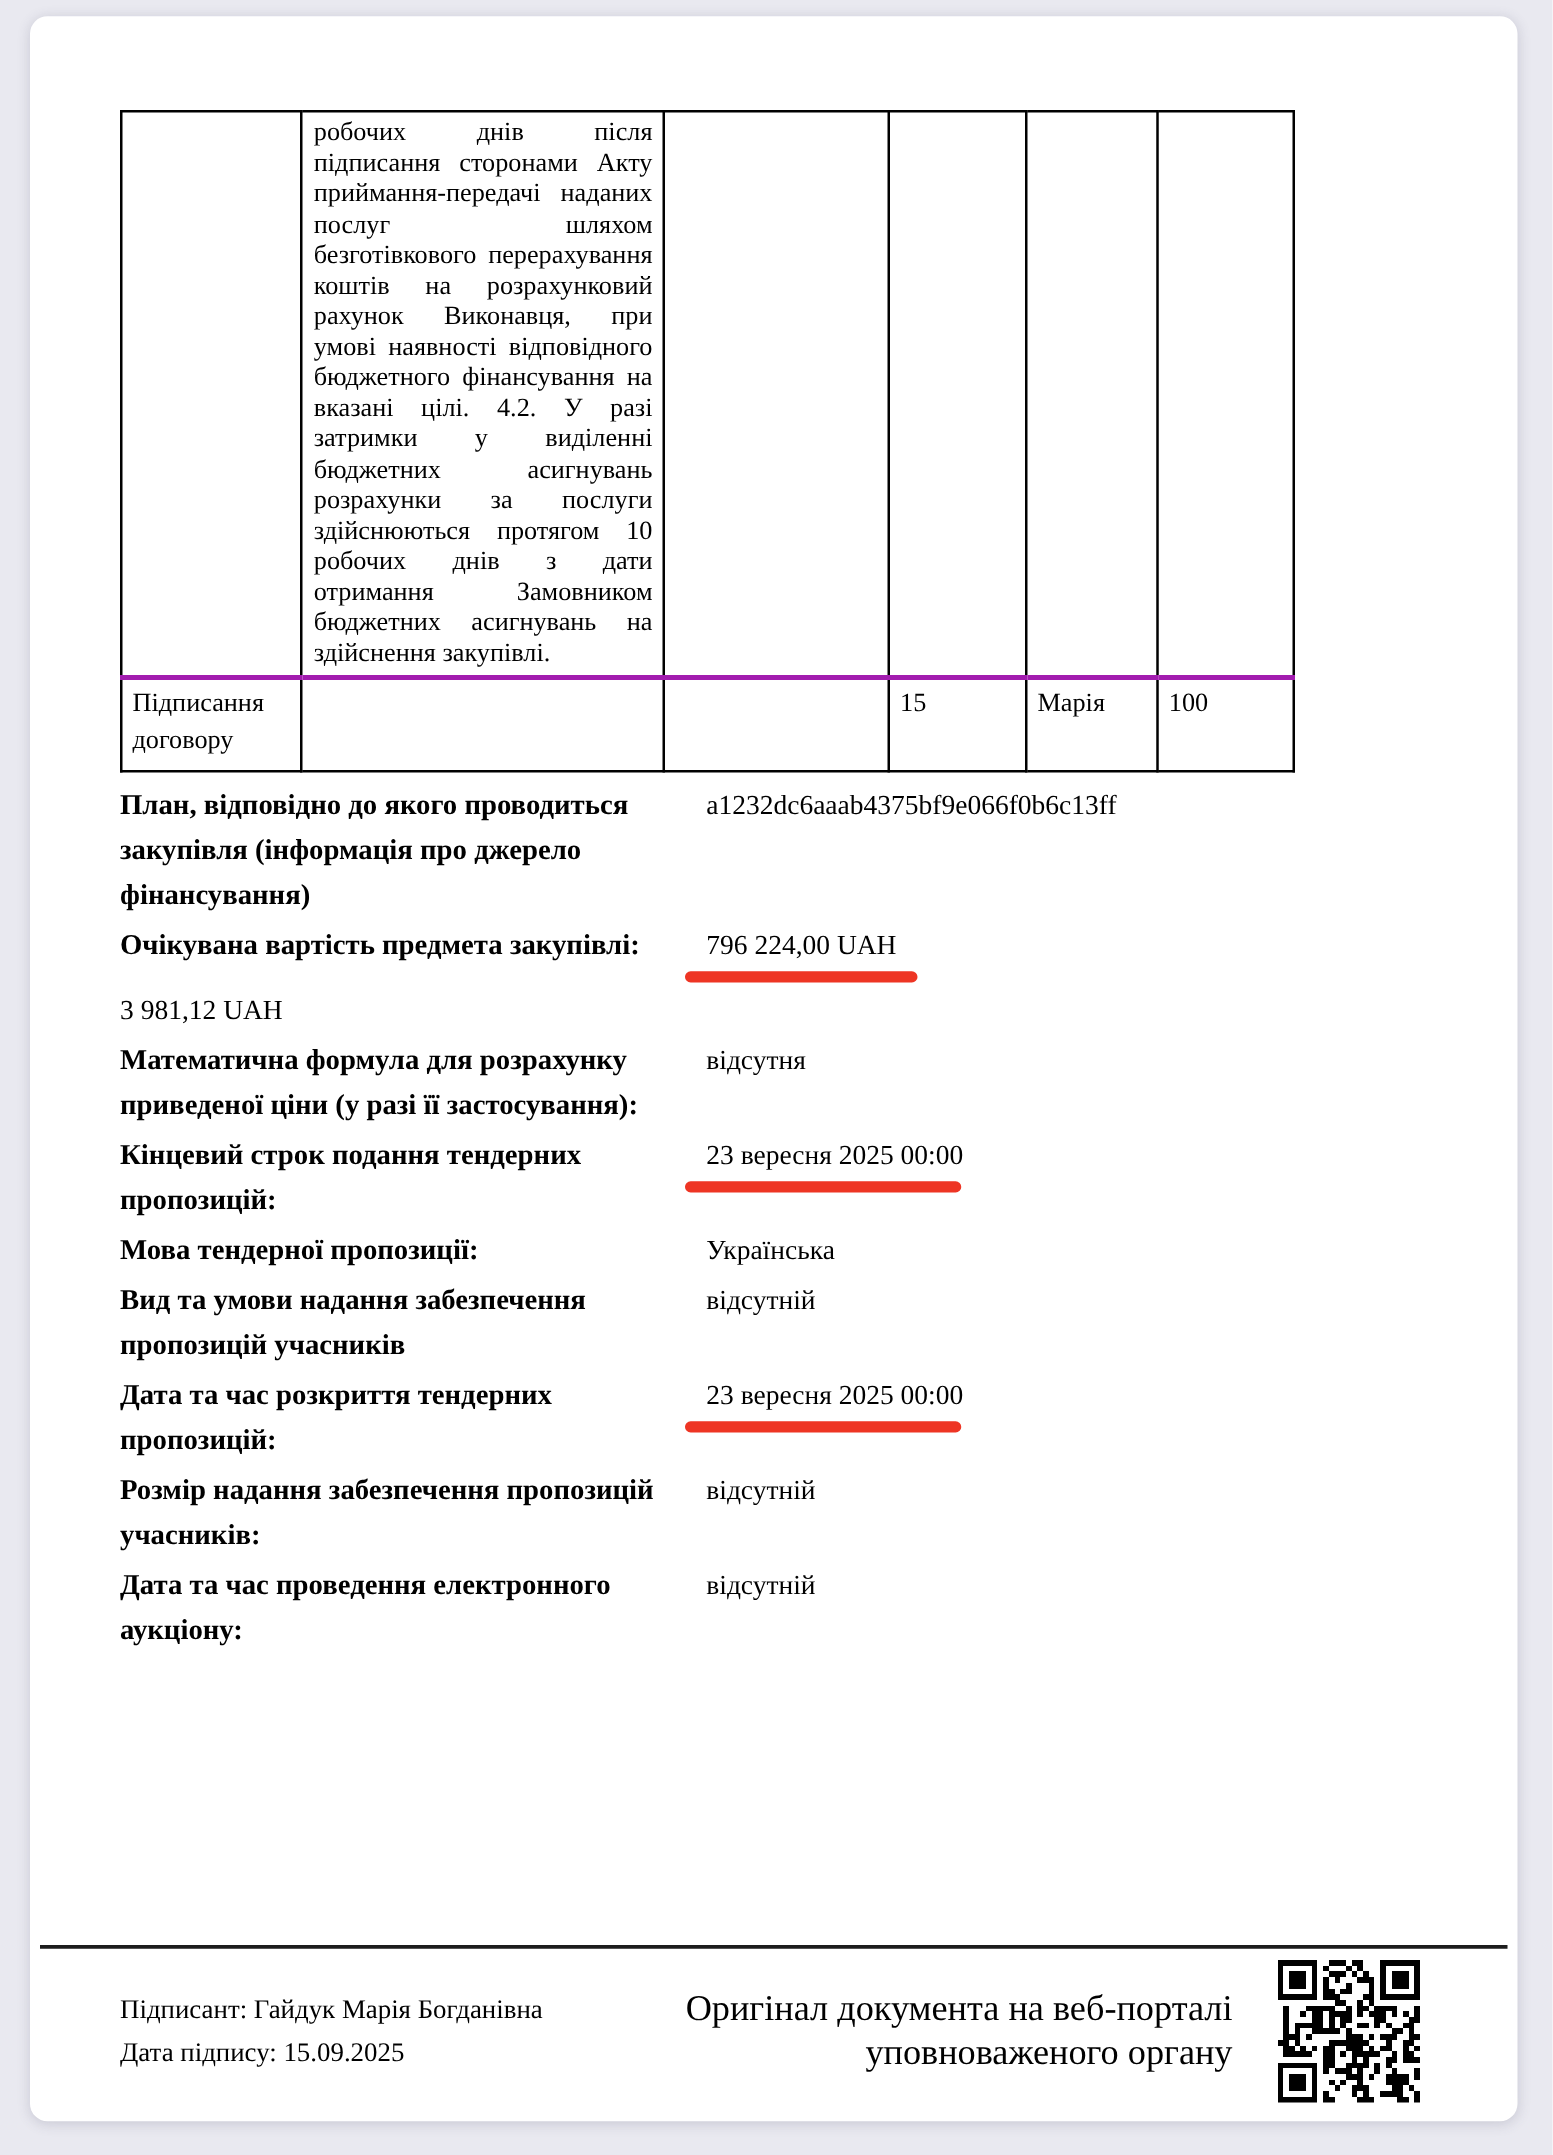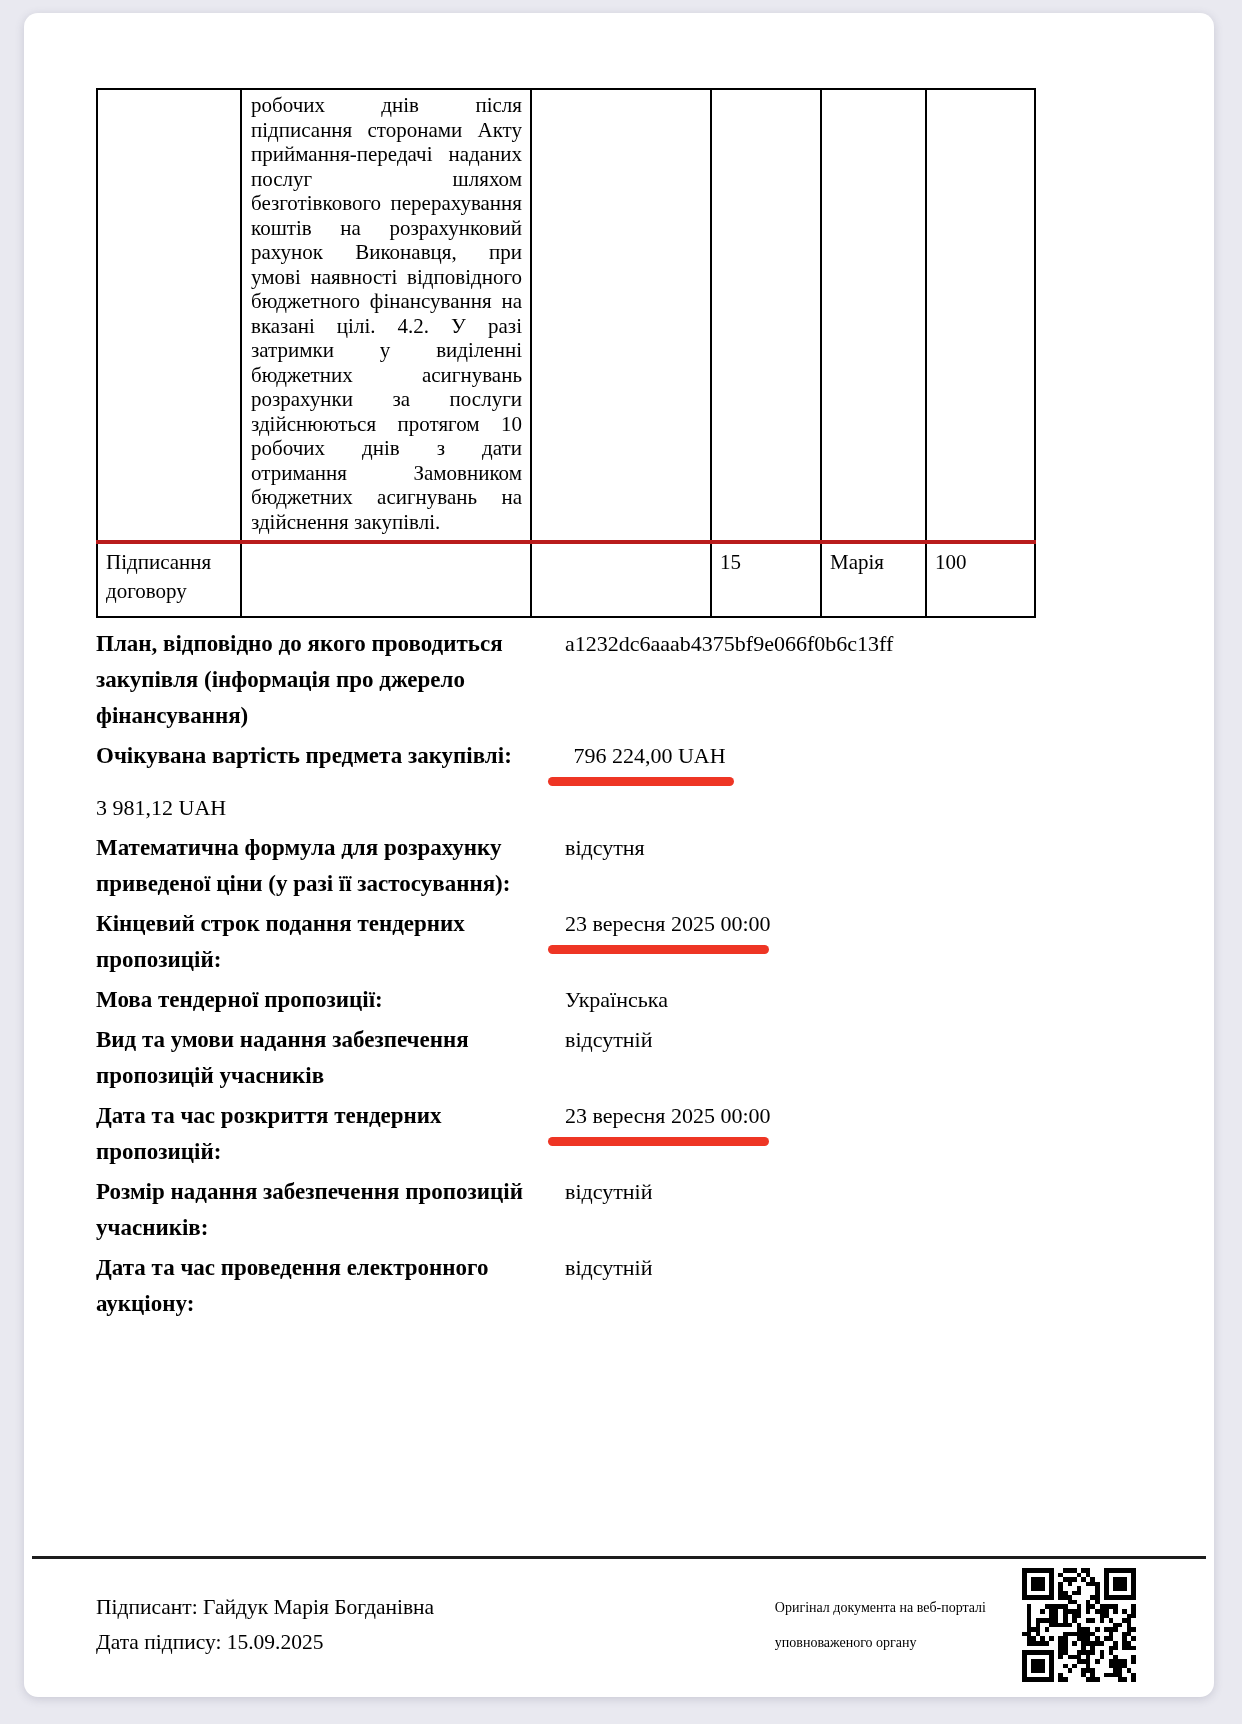--- a/index.html
+++ b/index.html
@@ -24,51 +24,51 @@
     font-size:21px;
   }
   .doc-table td{
     border:2px solid #000;vertical-align:top;
     padding:2px 8px;overflow:hidden;
   }
   td.cell-paragraph{
     text-align:justify;line-height:24.5px;padding:3px 8px 6px 9px;
   }
   tr.sign-row td{
-    border-top:4px solid #b91c1c;
+    border-top:4px solid #a21caf;
     line-height:29px;padding:4px 8px 10px;font-family:Liberation Serif, serif;
   }
   
   .fields{margin:8px 0 0 72px;width:1000px;}
   .field{display:flex;margin-bottom:4px;}
   .field .label{
     width:469px;box-sizing:border-box;padding-right:6px;
     font-weight:bold;font-size:23px;line-height:36px;
     flex:none;
   }
-  .field .value{font-size:22px;line-height:36px;text-align:center;}
+  .field .value{font-size:22px;line-height:36px;}
   .red-underline{
     height:9px;border-radius:5px;
     background:var(--red,#ee3524);
     margin:3px 0 0 -17px;
   }
   .u-money{width:186px;}
   .u-date{width:221px;}
   
   .footer-line{
     position:absolute;top:1543px;left:8px;right:8px;height:3px;
     background:#1d1d1d;
   }
   .footer-left{
     position:absolute;top:1577px;left:72px;
     font-size:21.5px;line-height:35px;
   }
   .footer-right{
     position:absolute;top:1577px;right:228px;
-    font-size:14px;line-height:35px;
+    font-size:29px;line-height:35px;text-align:right;
   }
   .qr{
     position:absolute;top:1555px;right:78px;width:114px;height:114px;
     shape-rendering:crispEdges;
   }
 </style>
 </head>
 <body>
 
 <div class="page">

